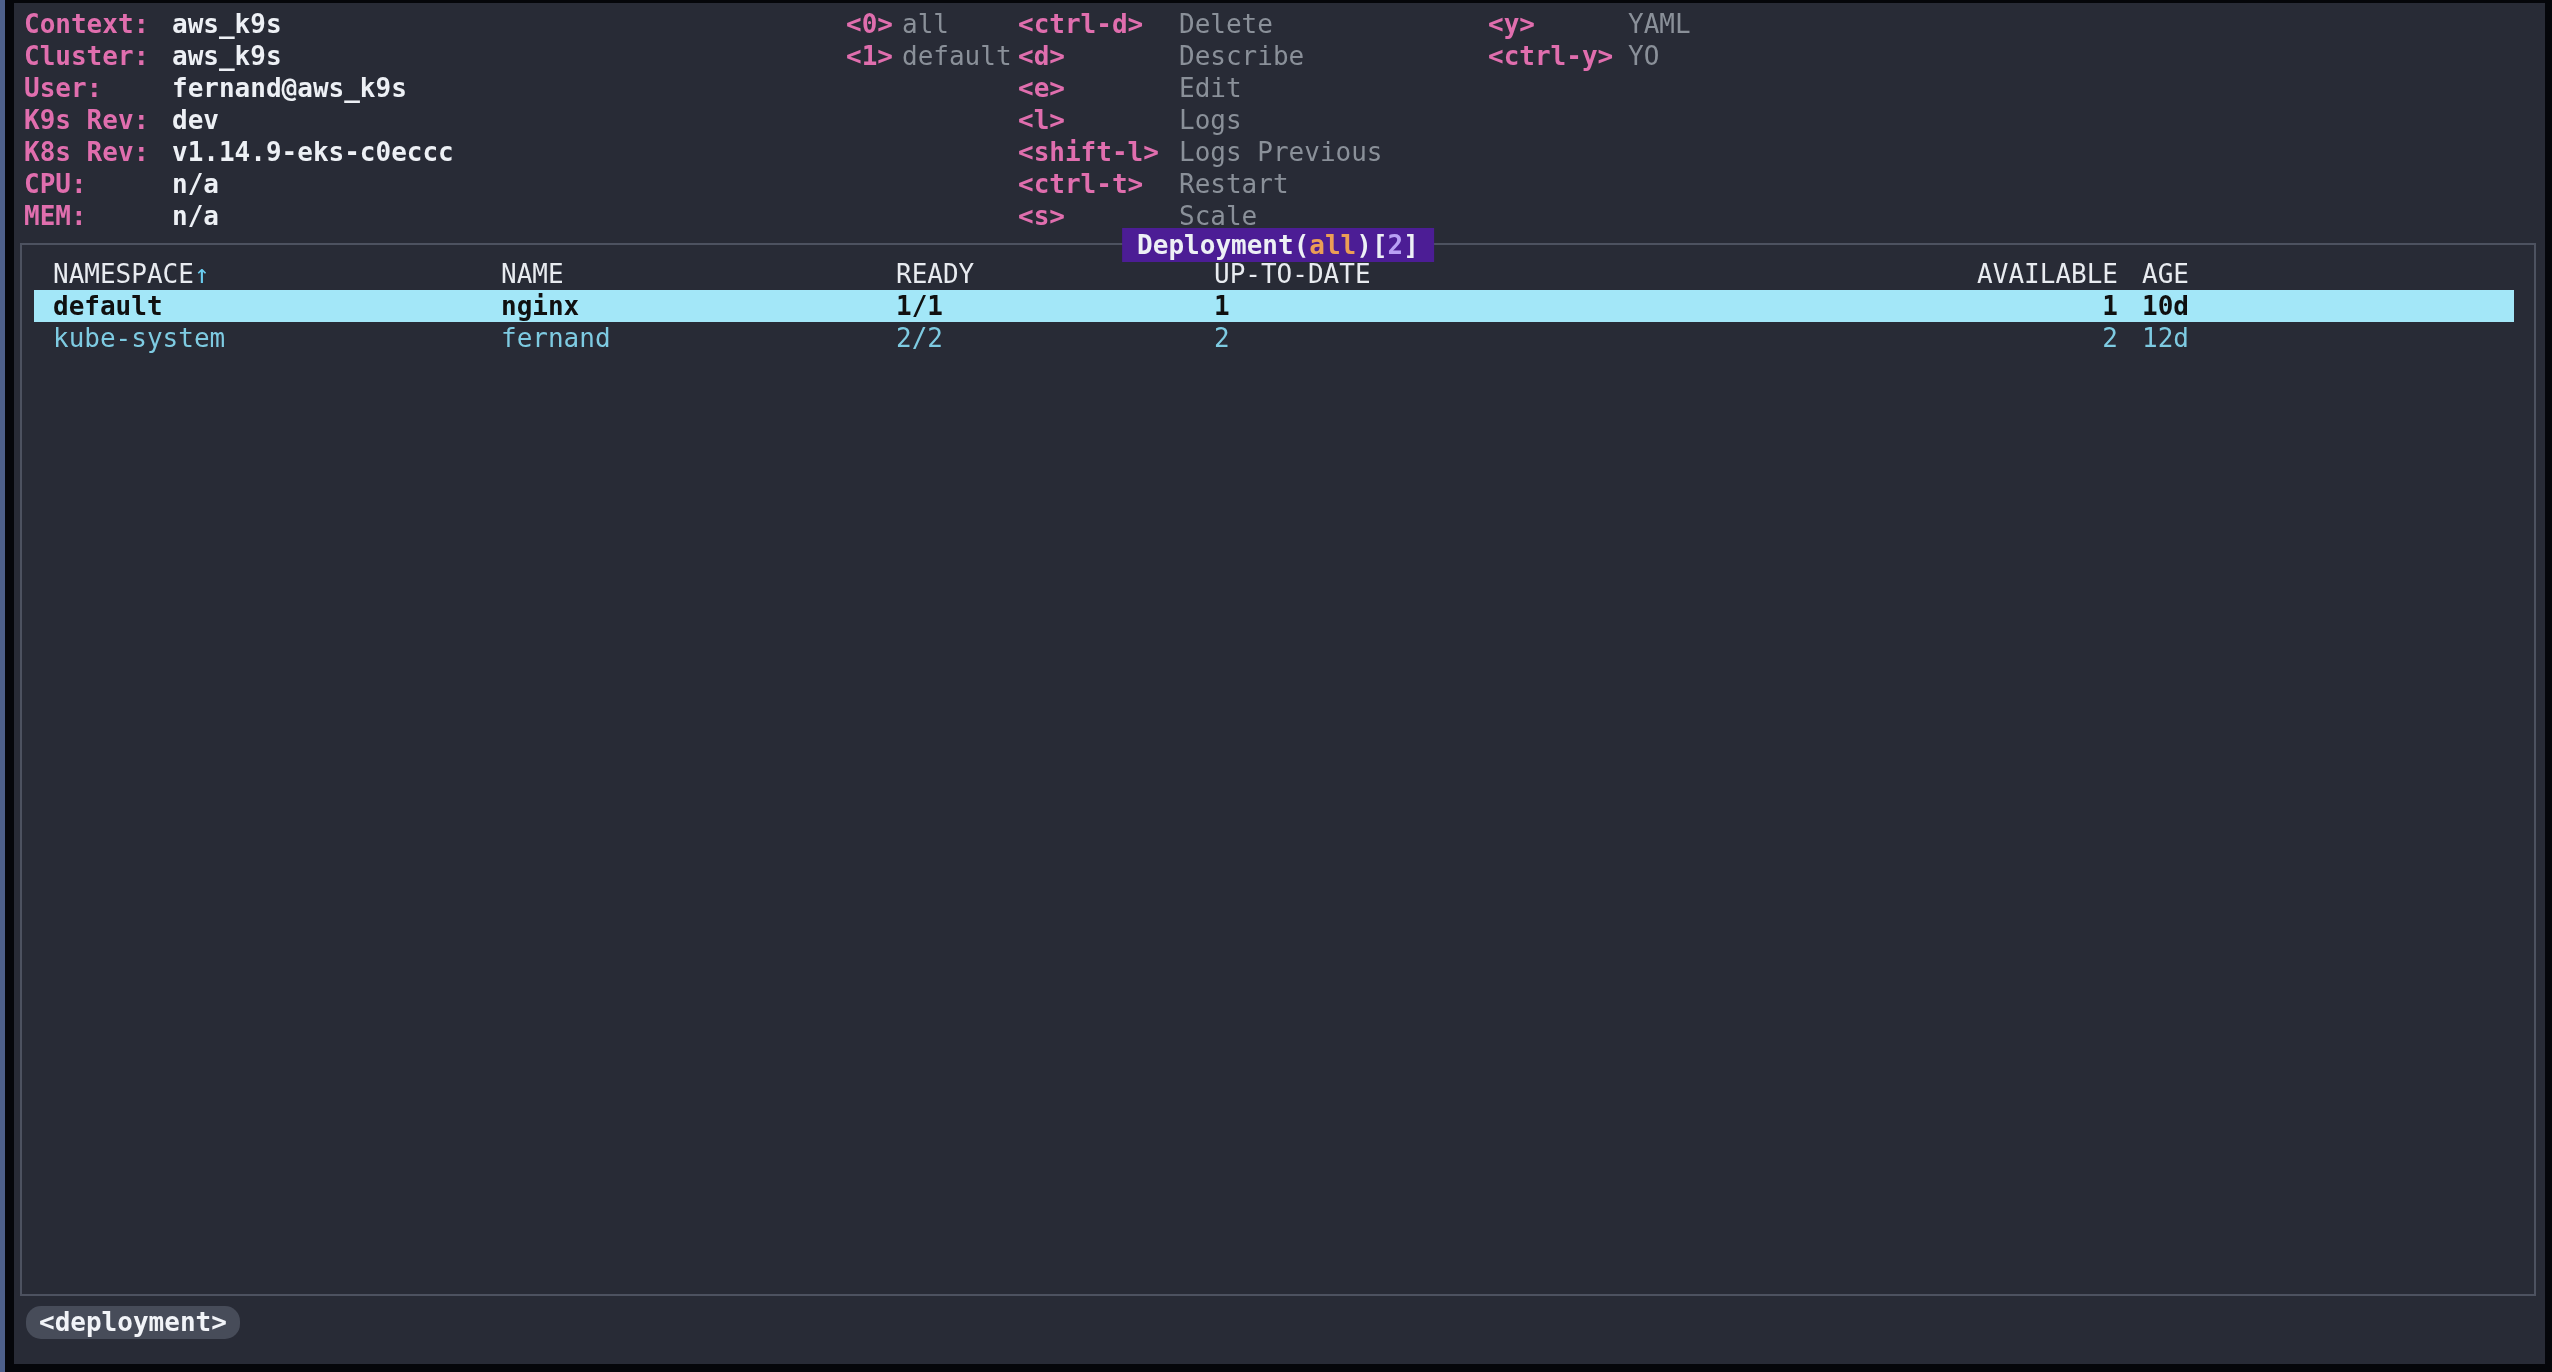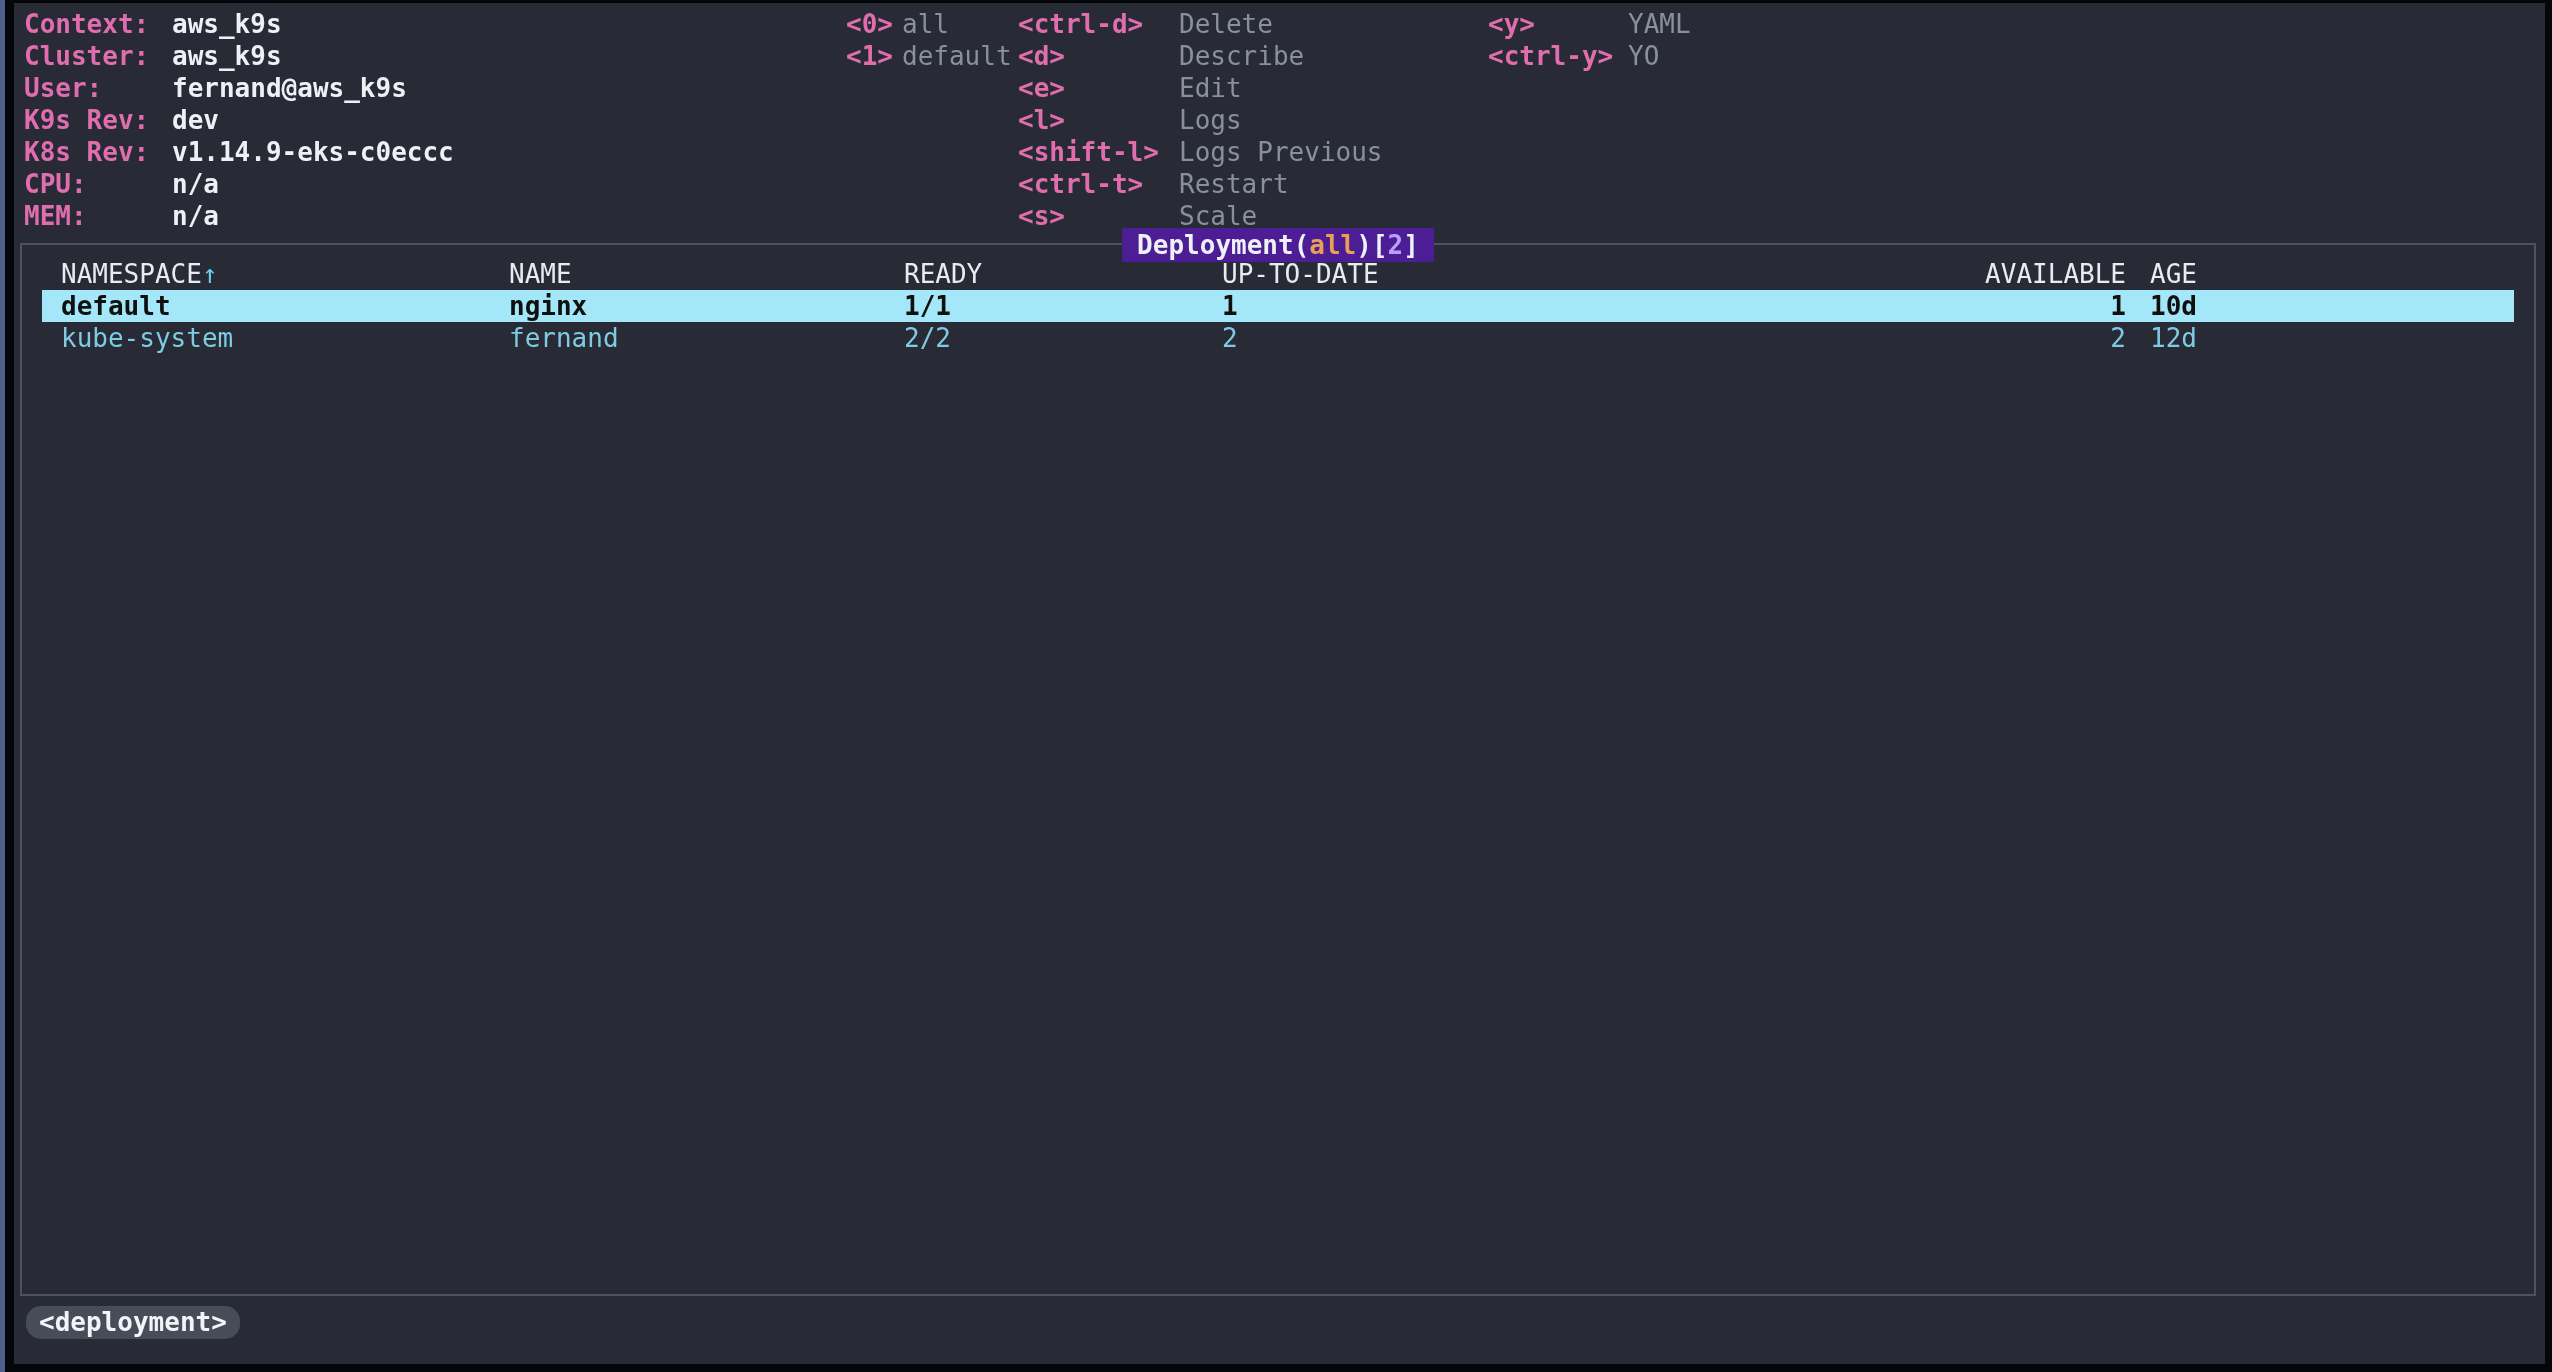--- a/index.html
+++ b/index.html
@@ -42,21 +42,21 @@
   }
   .panel-badge {
     position:absolute; left:50%; top:-17px; transform:translateX(-50%);
     background:#4c1d95; height:34px; line-height:34px; padding:0 15px;
     font-weight:bold; white-space:pre; z-index:3;
   }
   .pb-white { color:#edf0f5; }
   .pb-scope { color:#eb9e55; }
   .pb-count { color:#b9a0f5; }
 
-  .tbl { position:absolute; left:20px; top:13px; right:20px; }
+  .tbl { position:absolute; left:12px; top:13px; right:20px; }
   .trow { display:flex; height:32px; line-height:32px; padding-left:19px; white-space:pre; }
   .c1 { width:448px; } .c2 { width:395px; } .c3 { width:318px; }
   .c4 { width:475px; } .c5 { width:429px; text-align:right; }
   .c6 { margin-left:24px; flex:1; }
   .thead { color:#e8ebf0; }
   .sort-arrow { color:#6bcdf0; }
   .trow-selected { background:#a3e7f8; color:#101010; font-weight:bold; }
   .trow-normal { color:#7ecbe2; }
 
   

